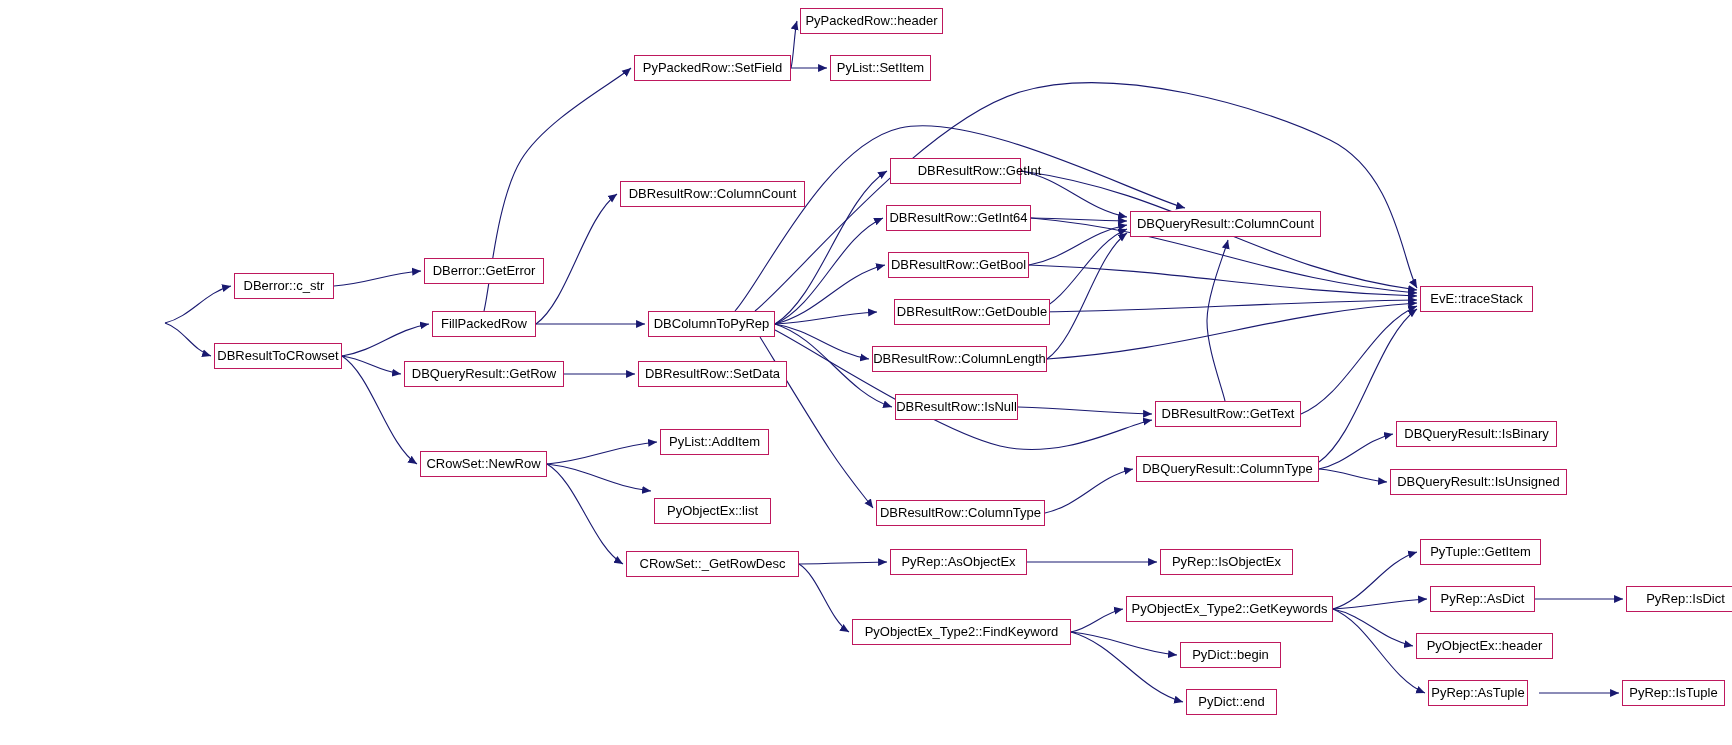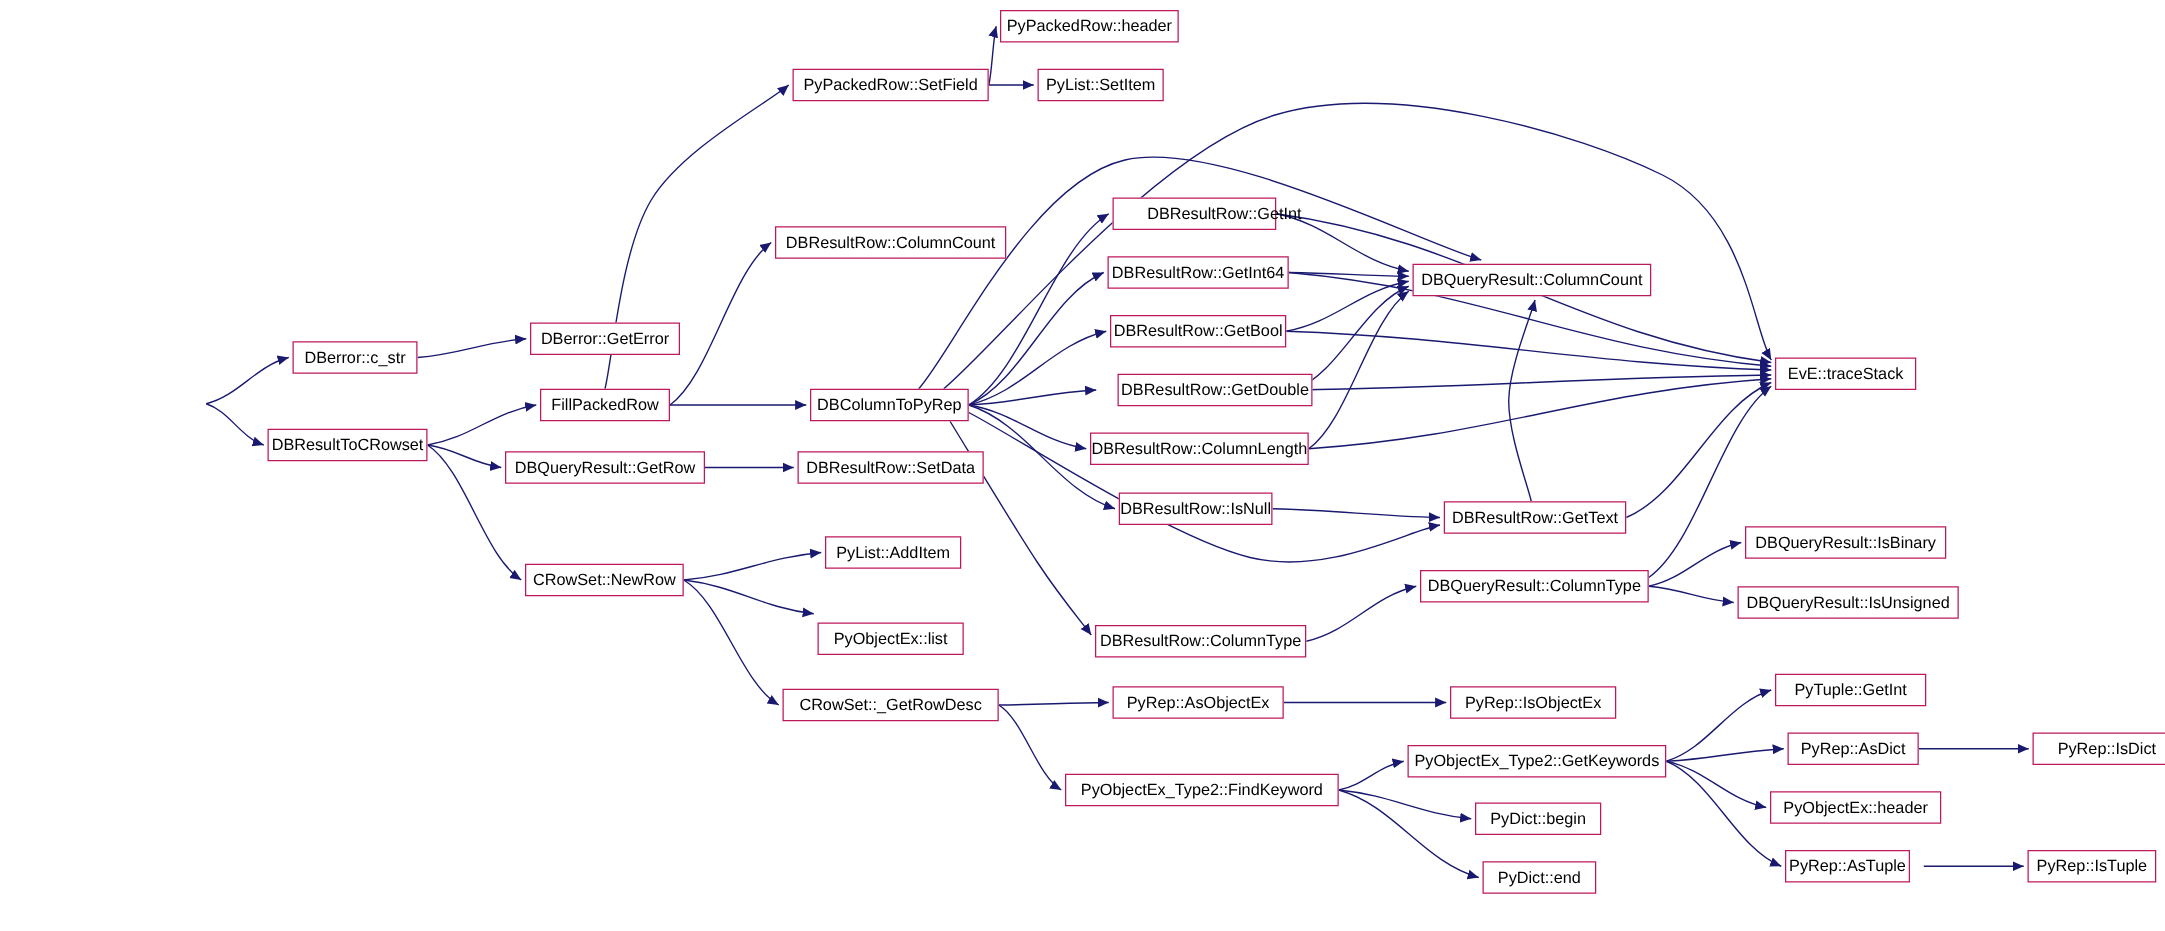--- a/index.html
+++ b/index.html
@@ -127,19 +127,19 @@
     <div class="node" style="left: 420px; top: 451px; width: 127px; height: 26px;"><span>CRowSet::NewRow</span></div>
     <div class="node" style="left: 660px; top: 429px; width: 109px; height: 26px;"><span>PyList::AddItem</span></div>
     <div class="node" style="left: 654px; top: 498px; width: 117px; height: 26px;"><span>PyObjectEx::list</span></div>
     <div class="node" style="left: 626px; top: 551px; width: 173px; height: 26px;"><span>CRowSet::_GetRowDesc</span></div>
     <div class="node" style="left: 890px; top: 549px; width: 137px; height: 26px;"><span>PyRep::AsObjectEx</span></div>
     <div class="node" style="left: 1160px; top: 549px; width: 133px; height: 26px;"><span>PyRep::IsObjectEx</span></div>
     <div class="node" style="left: 852px; top: 619px; width: 219px; height: 26px;"><span>PyObjectEx_Type2::FindKeyword</span></div>
     <div class="node" style="left: 1126px; top: 596px; width: 207px; height: 26px;"><span>PyObjectEx_Type2::GetKeywords</span></div>
     <div class="node" style="left: 1180px; top: 642px; width: 101px; height: 26px;"><span>PyDict::begin</span></div>
     <div class="node" style="left: 1186px; top: 689px; width: 91px; height: 26px;"><span>PyDict::end</span></div>
-    <div class="node" style="left: 1420px; top: 539px; width: 121px; height: 26px;"><span>PyTuple::GetInt</span></div>
+    <div class="node" style="left: 1420px; top: 539px; width: 121px; height: 26px;"><span>PyTuple::GetItem</span></div>
     <div class="node" style="left: 1430px; top: 586px; width: 105px; height: 26px;"><span>PyRep::AsDict</span></div>
     <div class="node" style="left: 1626px; top: 586px; width: 119px; height: 26px;"><span>PyRep::IsDict</span></div>
     <div class="node" style="left: 1416px; top: 633px; width: 137px; height: 26px;"><span>PyObjectEx::header</span></div>
     <div class="node" style="left: 1428px; top: 680px; width: 100px; height: 26px;"><span>PyRep::AsTuple</span></div>
     <div class="node" style="left: 1622px; top: 680px; width: 103px; height: 26px;"><span>PyRep::IsTuple</span></div>
   </div>
 
 </body></html>

